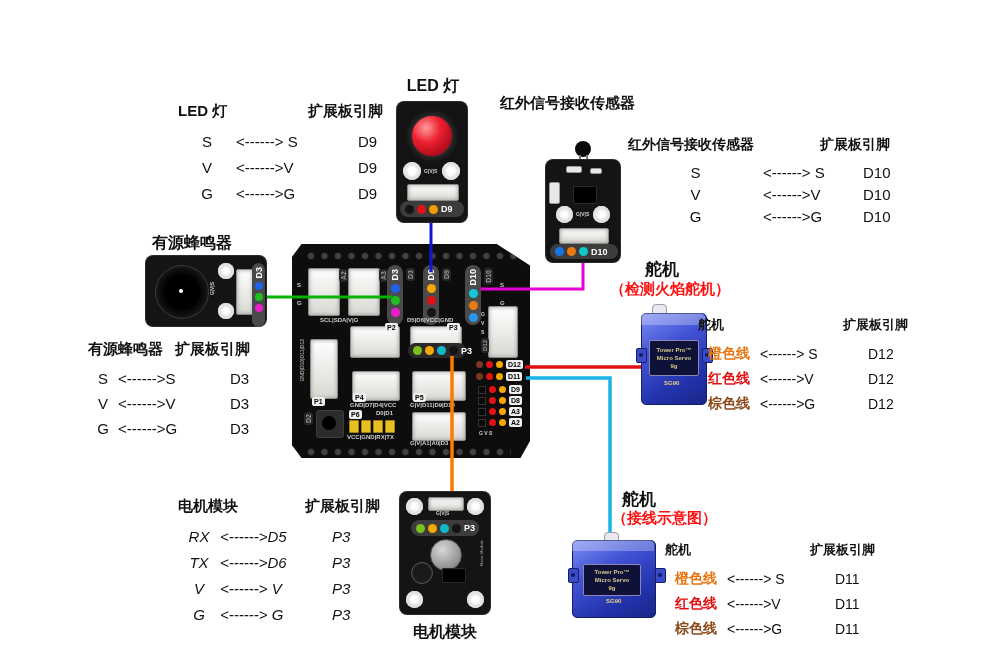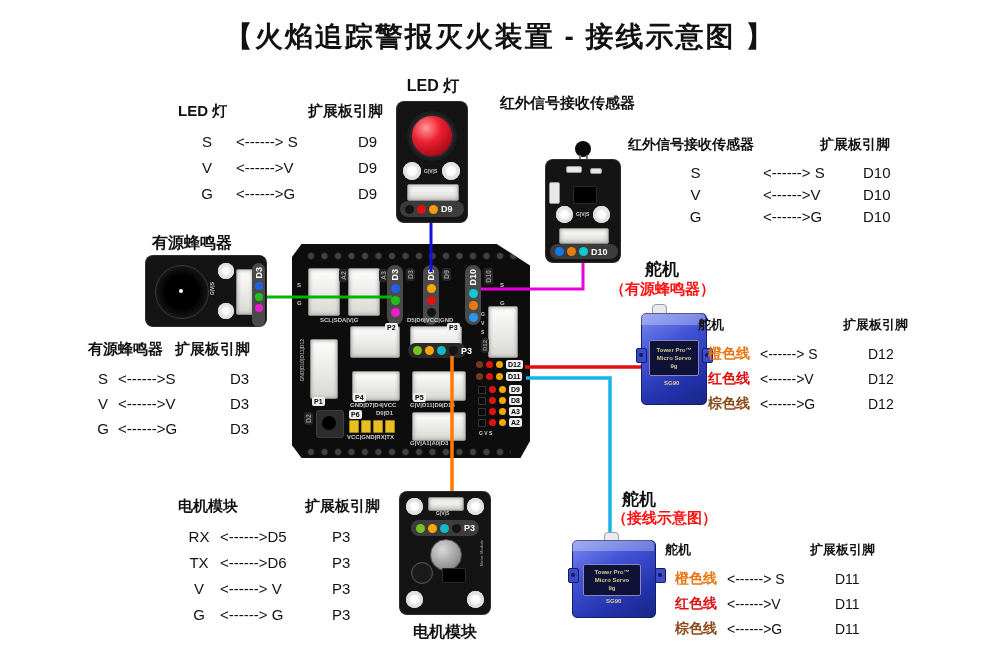--- a/index.html
+++ b/index.html
@@ -9,21 +9,21 @@
   .title{left:0;top:18px;width:100%;text-align:center;font-size:28px;font-weight:bold;letter-spacing:2px;}
   
   .ctable{position:absolute;z-index:20;font-size:15px;}
   .ctable .hd{display:flex;justify-content:space-between;font-weight:bold;margin-bottom:7px;white-space:nowrap;}
   .ctable .trow{display:grid;align-items:center;white-space:nowrap;}
   .ctable .c1{text-align:center;}
   #t-led .trow{grid-template-columns:58px 122px 55px;height:26px;}
   #t-ir .hd{font-size:14px;}
   #t-ir .trow{grid-template-columns:135px 100px 50px;height:22px;}
   #t-buzzer .trow{grid-template-columns:30px 112px 45px;height:25px;}
-  #t-motor .trow{grid-template-columns:42px 112px 48px;height:26px;}
+  #t-motor .trow{grid-template-columns:42px 112px 48px;height:26px;font-style:italic;}
   .servo-table .hd{font-size:13px;}
   .servo-table .trow{grid-template-columns:62px 108px 45px;height:25px;font-size:14px;}
   .servo-table .c1{font-weight:bold;}
   .subtl{font-weight:bold;font-size:15px;}
   .mod-title{font-weight:bold;font-size:16px;white-space:nowrap;z-index:20;}
   
   .pcb{position:absolute;background:#141414;border-radius:7px;z-index:10;box-shadow:0 0 0 1px #2c2c2c;}
   .hole{position:absolute;border-radius:50%;background:#fff;box-shadow:inset 0 0 0 3px #e2e2e2, inset 0 0 5px #777;}
   .jst{position:absolute;background:linear-gradient(#fefefe,#d8d8d2);border:1px solid #8d8d88;border-radius:2px;box-shadow:inset 0 0 4px #999;}
   .btxt{position:absolute;color:#cfcfcf;font-size:6px;font-weight:bold;white-space:nowrap;line-height:7px;}
@@ -60,21 +60,20 @@
   .splate span{color:#d8c98a;font-size:6px;font-weight:bold;line-height:7px;white-space:nowrap;}
   .sg90{position:absolute;color:#e8d080;font-size:6px;font-weight:bold;}
   svg.wires{position:absolute;left:0;top:0;z-index:5;pointer-events:none;}
   .c-orange{color:#e8750f;}.c-red{color:#e01010;}.c-brown{color:#8a4a1a;}
 </style>
 </head>
 <body>
 
 <div id="stage">
 
-  <div class="abs title">【火焰追踪警报灭火装置 - 接线示意图 】</div>
 
   <svg class="wires" width="1000" height="667">
     <polyline points="431,221 431,272" fill="none" stroke-width="3" stroke="#1212d8"></polyline>
     <polyline points="265,297 392,297" fill="none" stroke-width="3" stroke="#00b400"></polyline>
     <polyline points="583,260 583,289 481,289" fill="none" stroke-width="3" stroke="#e800d8"></polyline>
     <polyline points="452,356 452,500" fill="none" stroke-width="3.5" stroke="#ff7a00"></polyline>
     <polyline points="525,367 650,367" fill="none" stroke-width="3.5" stroke="#e01010"></polyline>
     <polyline points="526,378 610,378 610,542" fill="none" stroke-width="3.5" stroke="#18b4e8"></polyline>
   </svg>
 
@@ -273,21 +272,21 @@
       <span class="tag">P3</span>
     </div>
     <div class="abs" style="left:30px;top:47px;width:30px;height:30px;border-radius:50%;background:radial-gradient(circle at 38% 32%,#d8d8d8,#9a9a9a 60%,#6e6e6e);border:1px solid #555;"></div>
     <div class="abs" style="left:11px;top:70px;width:20px;height:20px;border-radius:50%;background:radial-gradient(circle,#1a1a1a 55%,#3a3a3a);border:1px solid #555;"></div>
     <div class="chip" style="left:42px;top:76px;width:22px;height:13px;"></div>
     <span class="btxt vtxt" style="left:78px;top:48px;font-size:4px;color:#8a8a8a;">Motor Module</span>
   </div>
   <div class="abs mod-title" style="left:400px;top:622px;width:90px;text-align:center;">电机模块</div>
 
   <div class="abs mod-title" style="left:645px;top:258px;font-size:17px;">舵机</div>
-  <div class="abs subtl" style="left: 610px; top: 280px; color: rgb(255, 16, 16);">（有源蜂鸣器）</div>
+  <div class="abs subtl" style="left: 610px; top: 280px; color: rgb(255, 16, 16);">（检测火焰舵机）</div>
   <div class="servo" style="left:636px;top:304px;width:82px;height:106px;">
     <div class="sshaft" style="left:16px;top:0;"></div>
     <div class="sbody" style="left:5px;top:9px;width:64px;height:90px;"></div>
     <div class="sridge" style="left:5px;top:9px;width:64px;height:12px;"></div>
     <div class="swing" style="left:0;top:44px;"></div>
     <div class="swing" style="left:66px;top:44px;"></div>
     <div class="splate" style="left:13px;top:36px;width:48px;height:34px;">
       <span>Tower Pro™</span>
       <span>Micro Servo</span>
       <span>9g</span>

